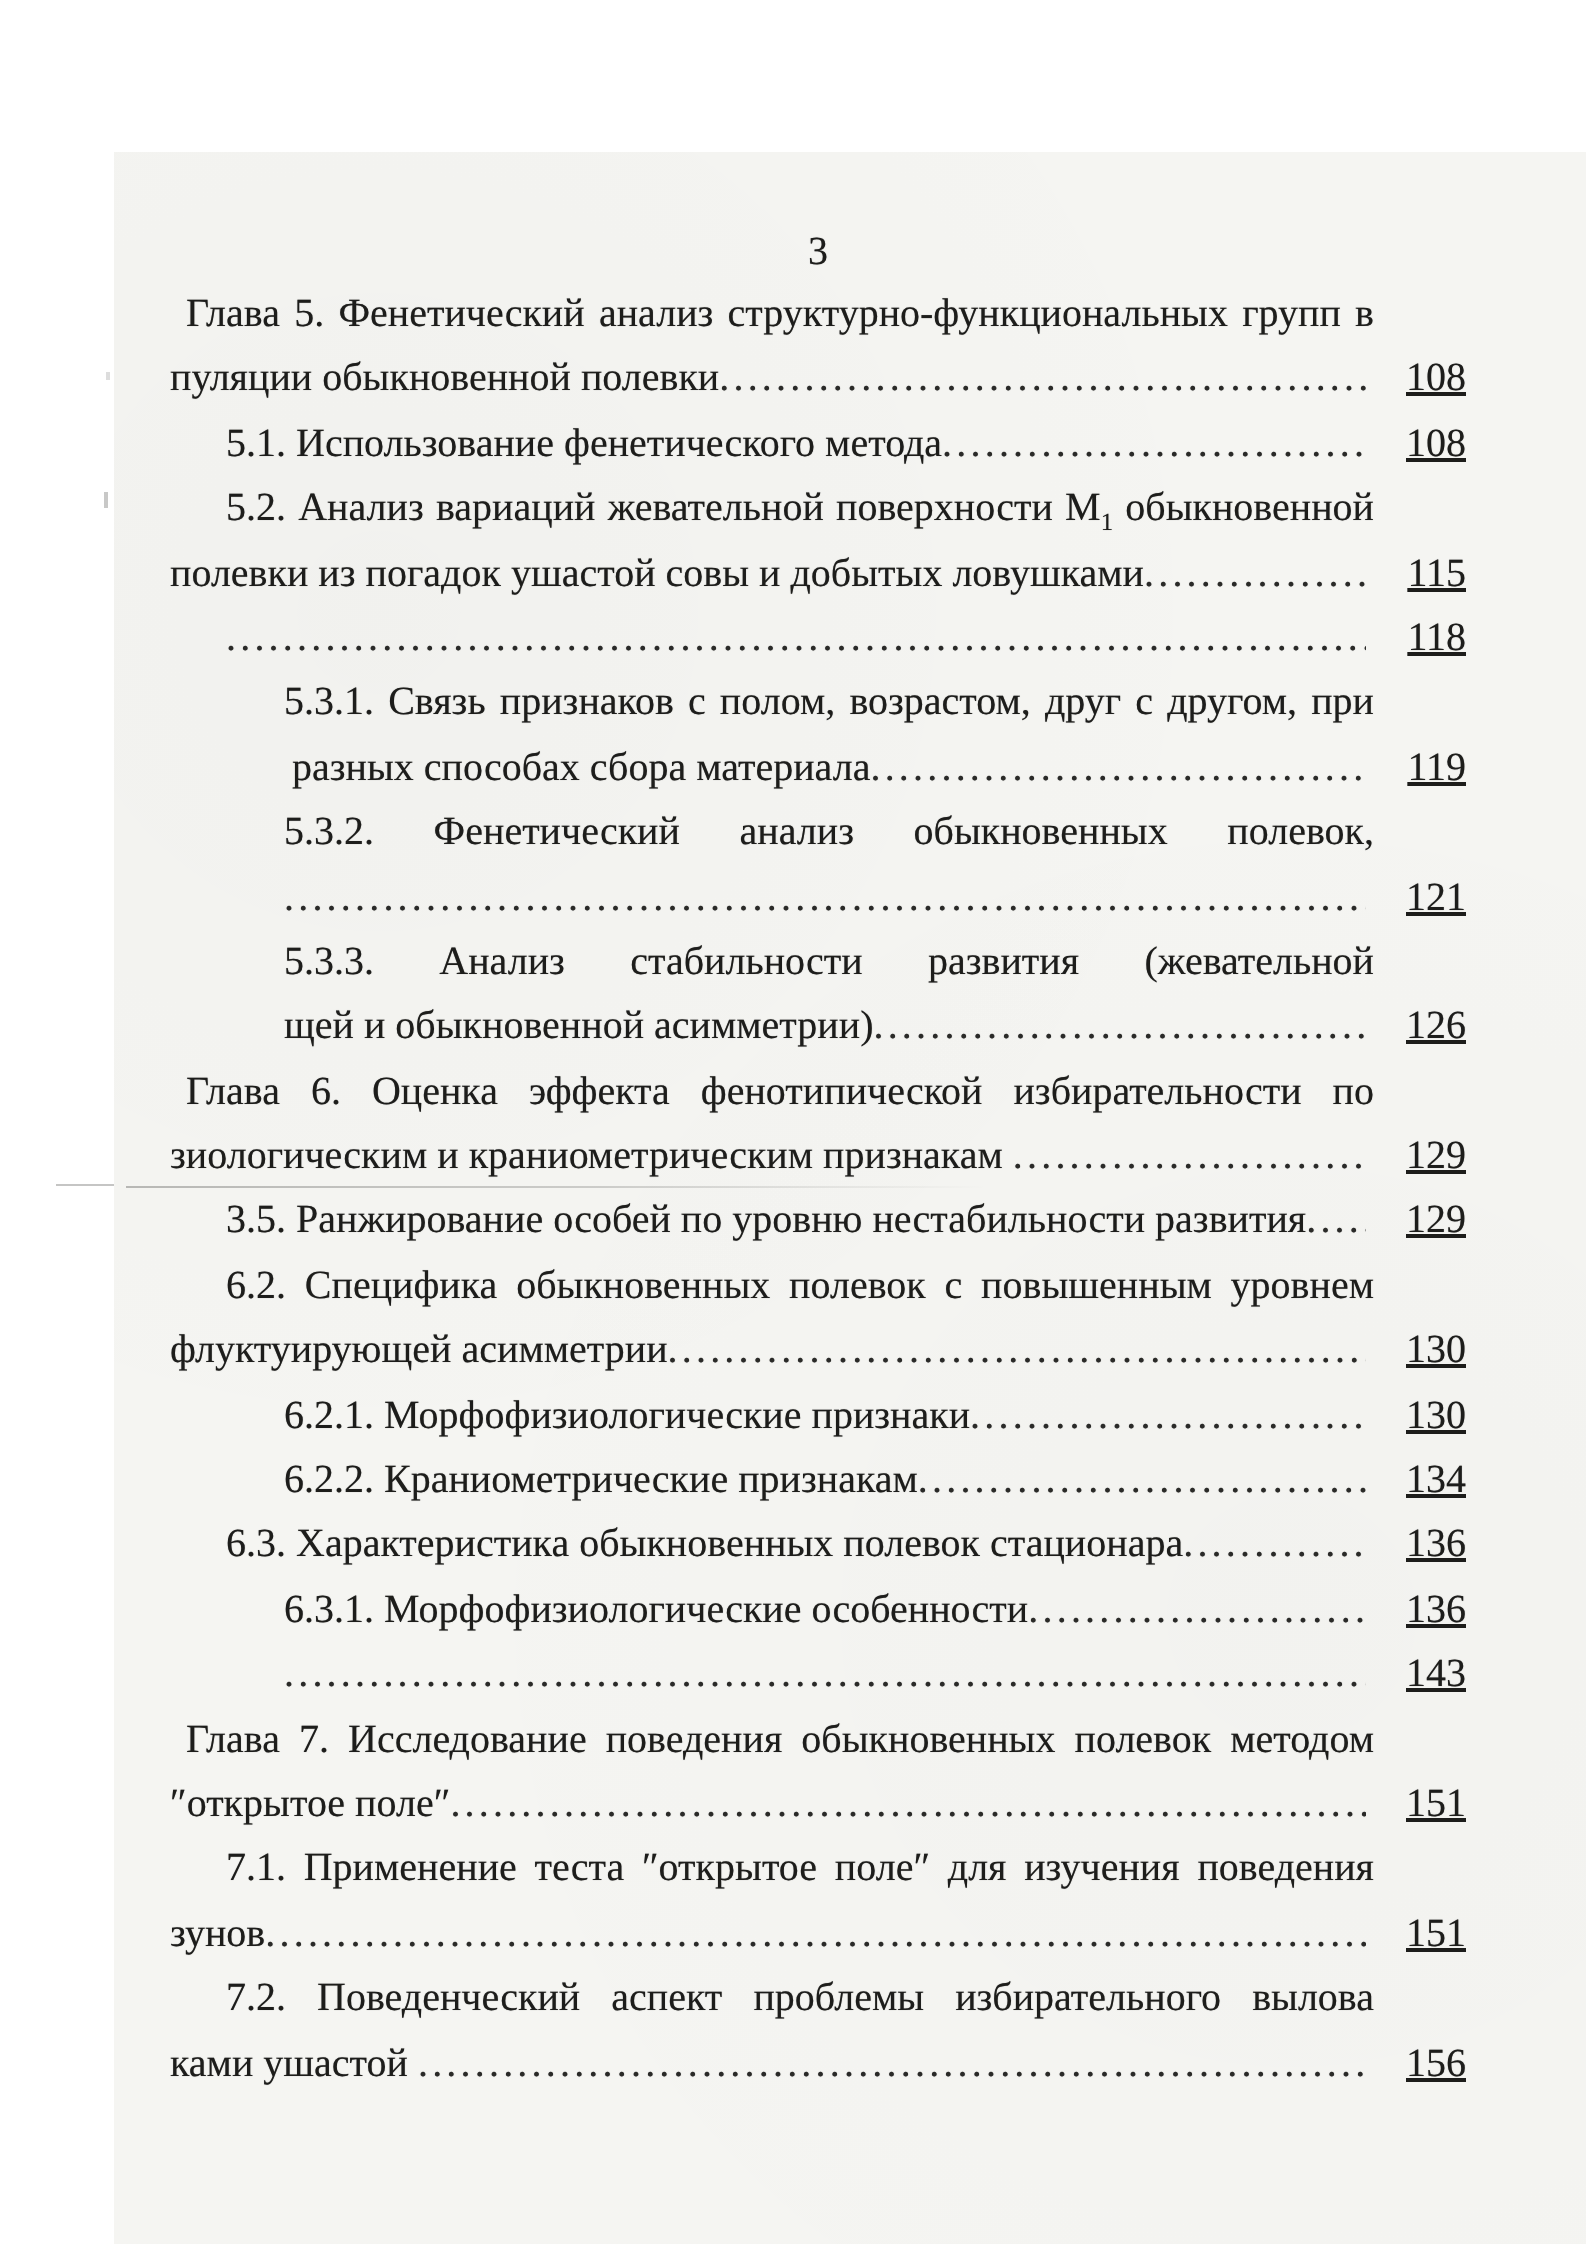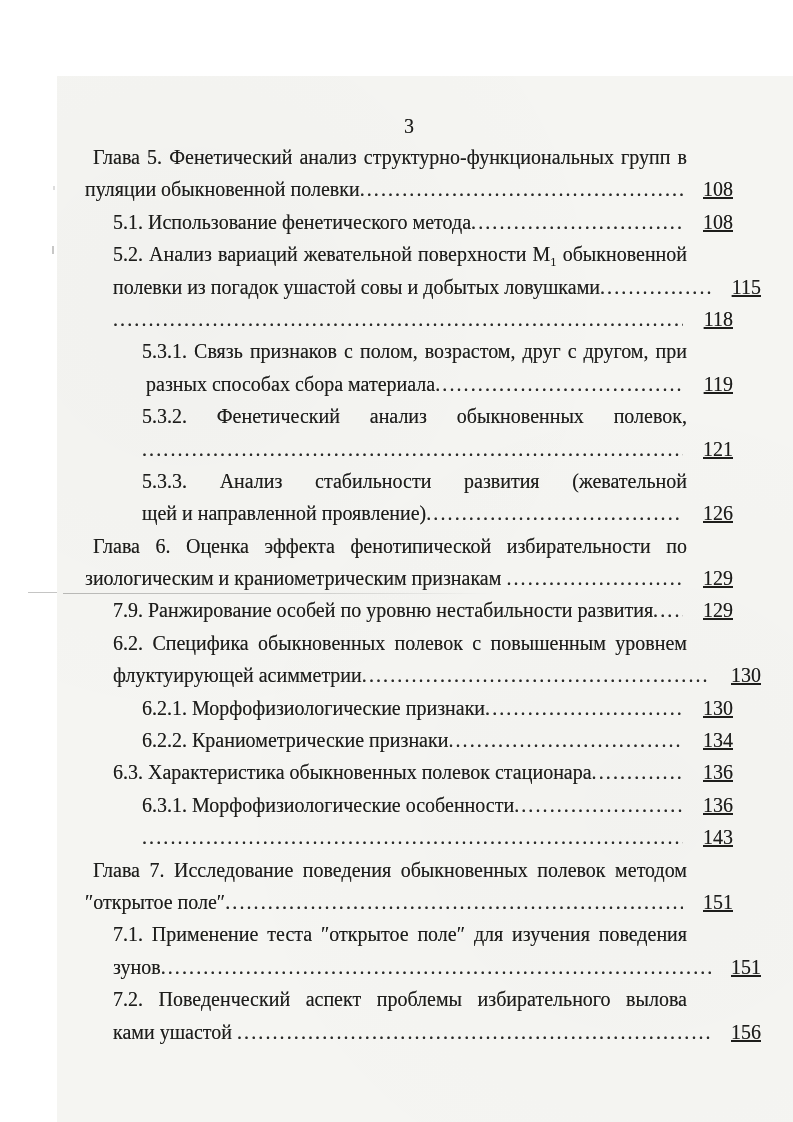--- a/index.html
+++ b/index.html
@@ -36,21 +36,21 @@
   .dotted{display:flex;align-items:baseline;}
   .dotted .t{white-space:pre;flex:0 0 auto;}
   .dots{
     flex:1 1 auto;min-width:0;overflow:hidden;white-space:nowrap;
     letter-spacing:2.1px;margin-right:4px;color:#2a2a28;
   }
   .pg{flex:0 0 46px;text-align:right;white-space:nowrap;text-decoration:underline;}
   .ch{padding-left:8px;}
   .chw{padding-left:0;}
   .s{padding-left:28px;}
-  .sw{padding-left:0;margin-left:28px;}
+  .sw{padding-left:0;}
   .ss{padding-left:57px;}
   .ssw{padding-left:61px;}
   sub{font-size:0.62em;line-height:0;}
   .artifact-line{
     position:absolute;left:63px;top:593px;width:430px;height:1px;
     background:linear-gradient(to right,
       rgba(110,110,108,.45), rgba(110,110,108,.30) 55%, rgba(110,110,108,0));
   }
   .artifact-dash{
     position:absolute;left:28px;top:592px;width:29px;height:1px;
@@ -100,48 +100,48 @@
         <span class="dots">............................................................................................................................................................................................................................</span>
         <span class="pg">119</span>
       </div>
       <div class="line ss just"><span class="t">5.3.2. Фенетический анализ обыкновенных полевок, пойманных</span></div>
       <div class="line ss dotted">
         <span class="dots">............................................................................................................................................................................................................................</span>
         <span class="pg">121</span>
       </div>
       <div class="line ss just"><span class="t">5.3.3. Анализ стабильности развития (жевательной флуктуирую</span></div>
       <div class="line ss dotted">
-        <span class="t">щей и направленной проявление)</span>
+        <span class="t">щей и обыкновенной асимметрии)</span>
         <span class="dots">............................................................................................................................................................................................................................</span>
         <span class="pg">126</span>
       </div>
       <div class="line ch just"><span class="t">Глава 6. Оценка эффекта фенотипической избирательности по морфофи-</span></div>
       <div class="line chw dotted">
         <span class="t">зиологическим и краниометрическим признакам </span>
         <span class="dots">............................................................................................................................................................................................................................</span>
         <span class="pg">129</span>
       </div>
       <div class="line s dotted">
-        <span class="t">7.9. Ранжирование особей по уровню нестабильности развития</span>
+        <span class="t">3.5. Ранжирование особей по уровню нестабильности развития</span>
         <span class="dots">............................................................................................................................................................................................................................</span>
         <span class="pg">129</span>
       </div>
       <div class="line s just"><span class="t">6.2. Специфика обыкновенных полевок с повышенным уровнем</span></div>
       <div class="line sw dotted">
         <span class="t">флуктуирующей асимметрии</span>
         <span class="dots">............................................................................................................................................................................................................................</span>
         <span class="pg">130</span>
       </div>
       <div class="line ss dotted">
         <span class="t">6.2.1. Морфофизиологические признаки</span>
         <span class="dots">............................................................................................................................................................................................................................</span>
         <span class="pg">130</span>
       </div>
       <div class="line ss dotted">
-        <span class="t">6.2.2. Краниометрические признаки</span>
+        <span class="t">6.2.2. Краниометрические признакам</span>
         <span class="dots">............................................................................................................................................................................................................................</span>
         <span class="pg">134</span>
       </div>
       <div class="line s dotted">
         <span class="t">6.3. Характеристика обыкновенных полевок стационара</span>
         <span class="dots">............................................................................................................................................................................................................................</span>
         <span class="pg">136</span>
       </div>
       <div class="line ss dotted">
         <span class="t">6.3.1. Морфофизиологические особенности</span>

